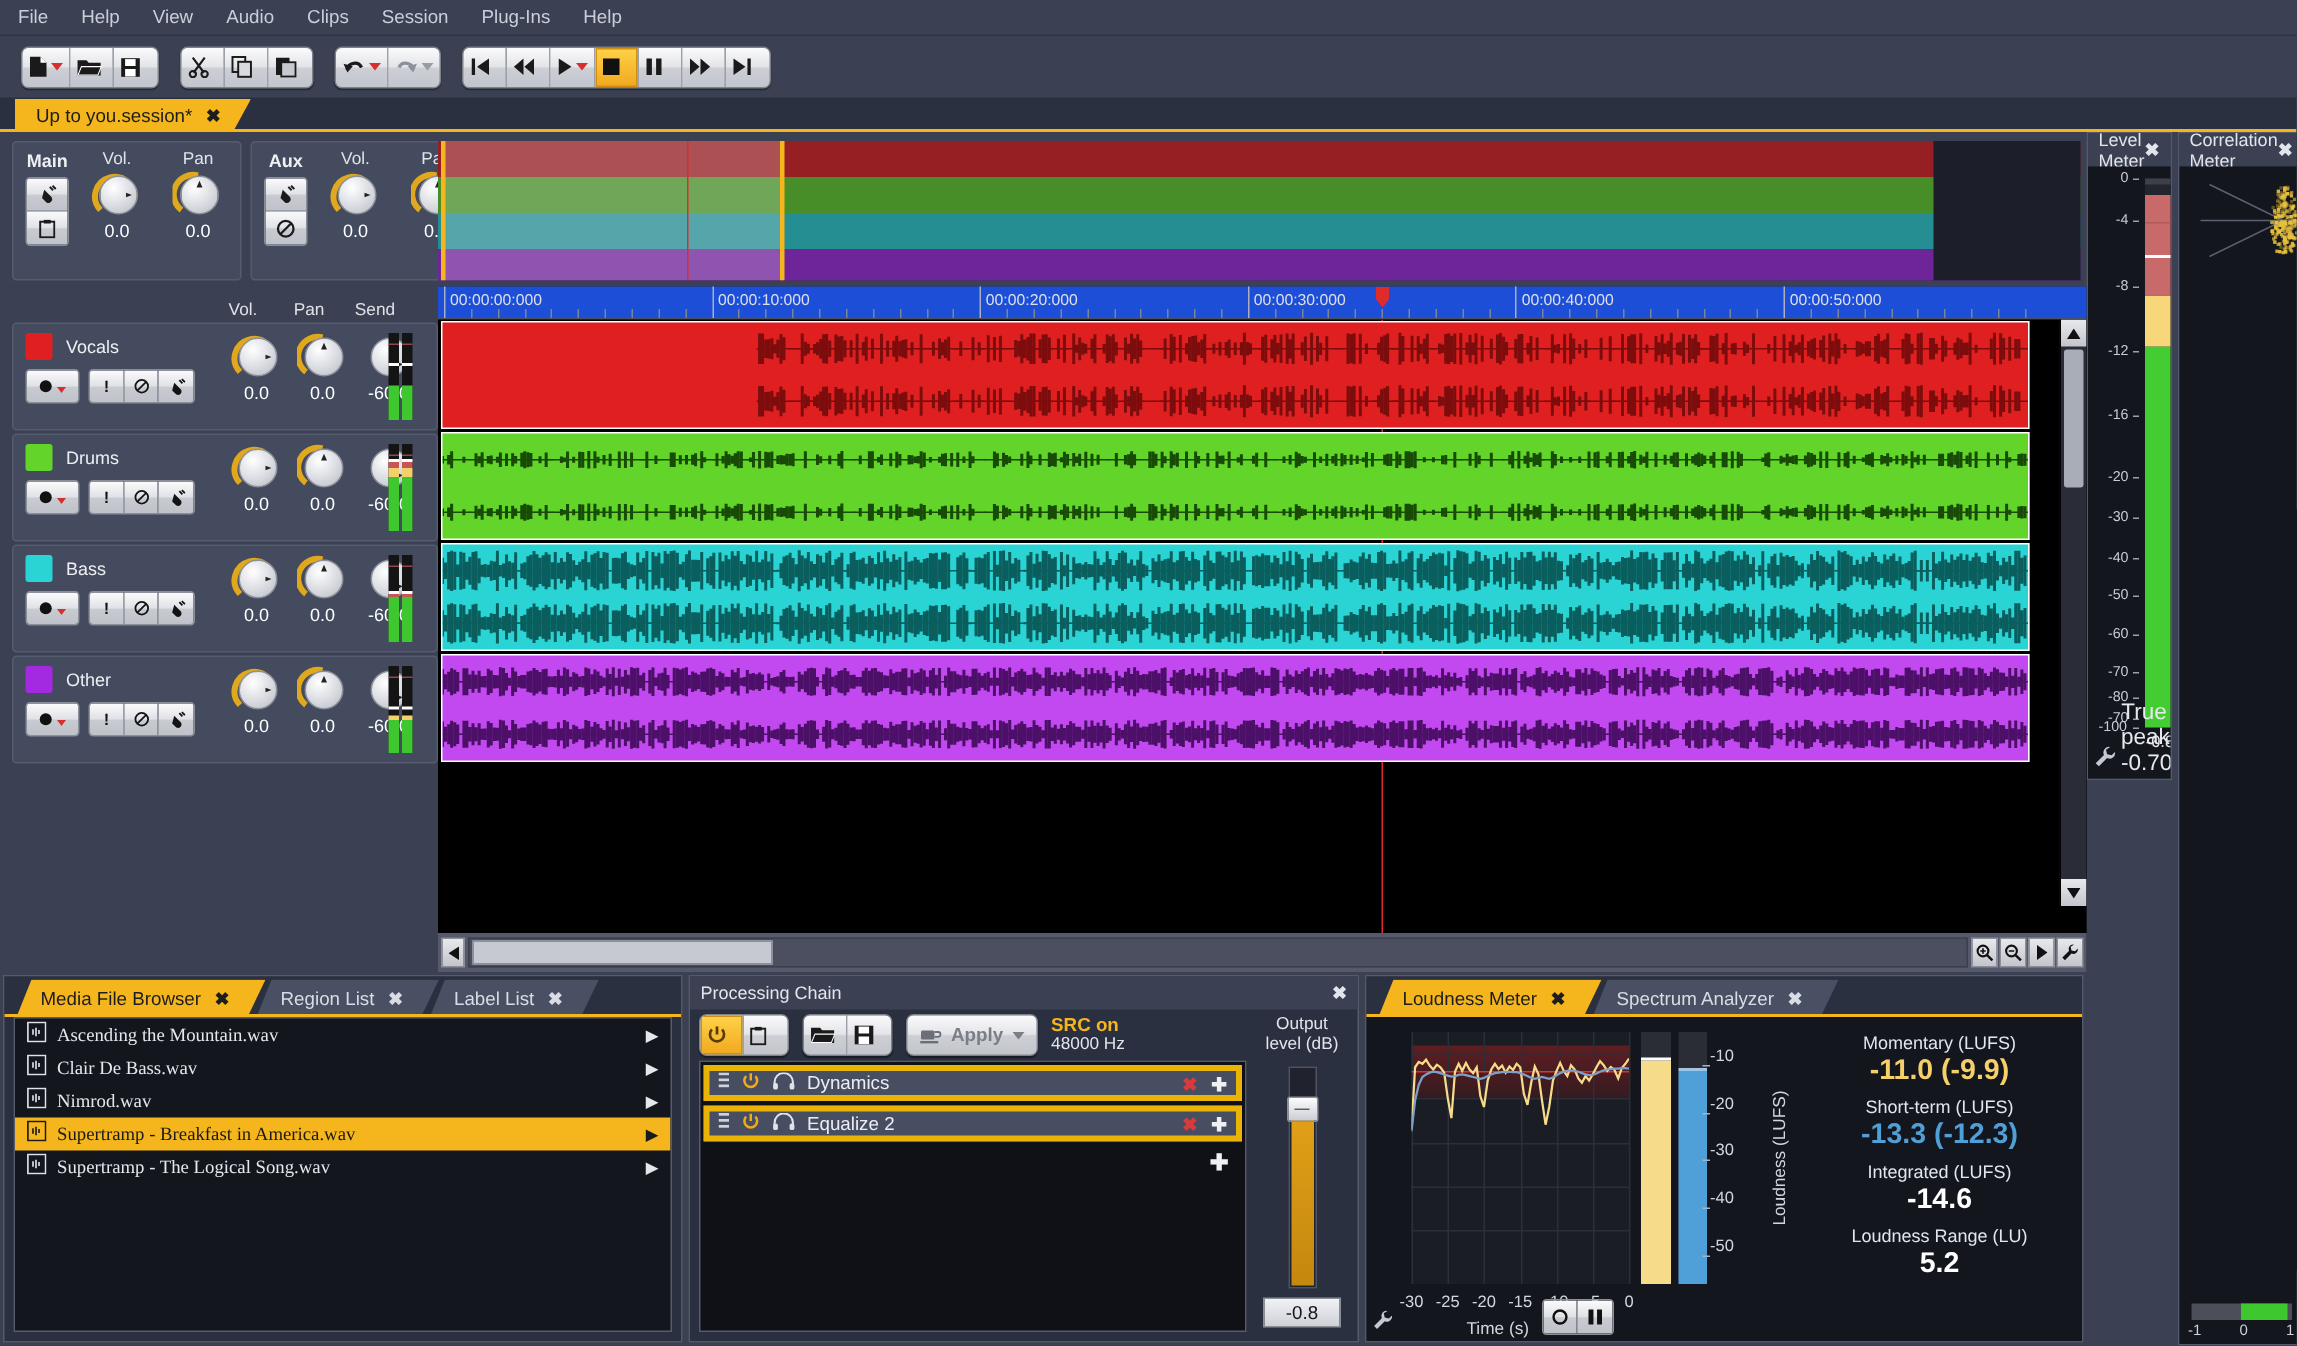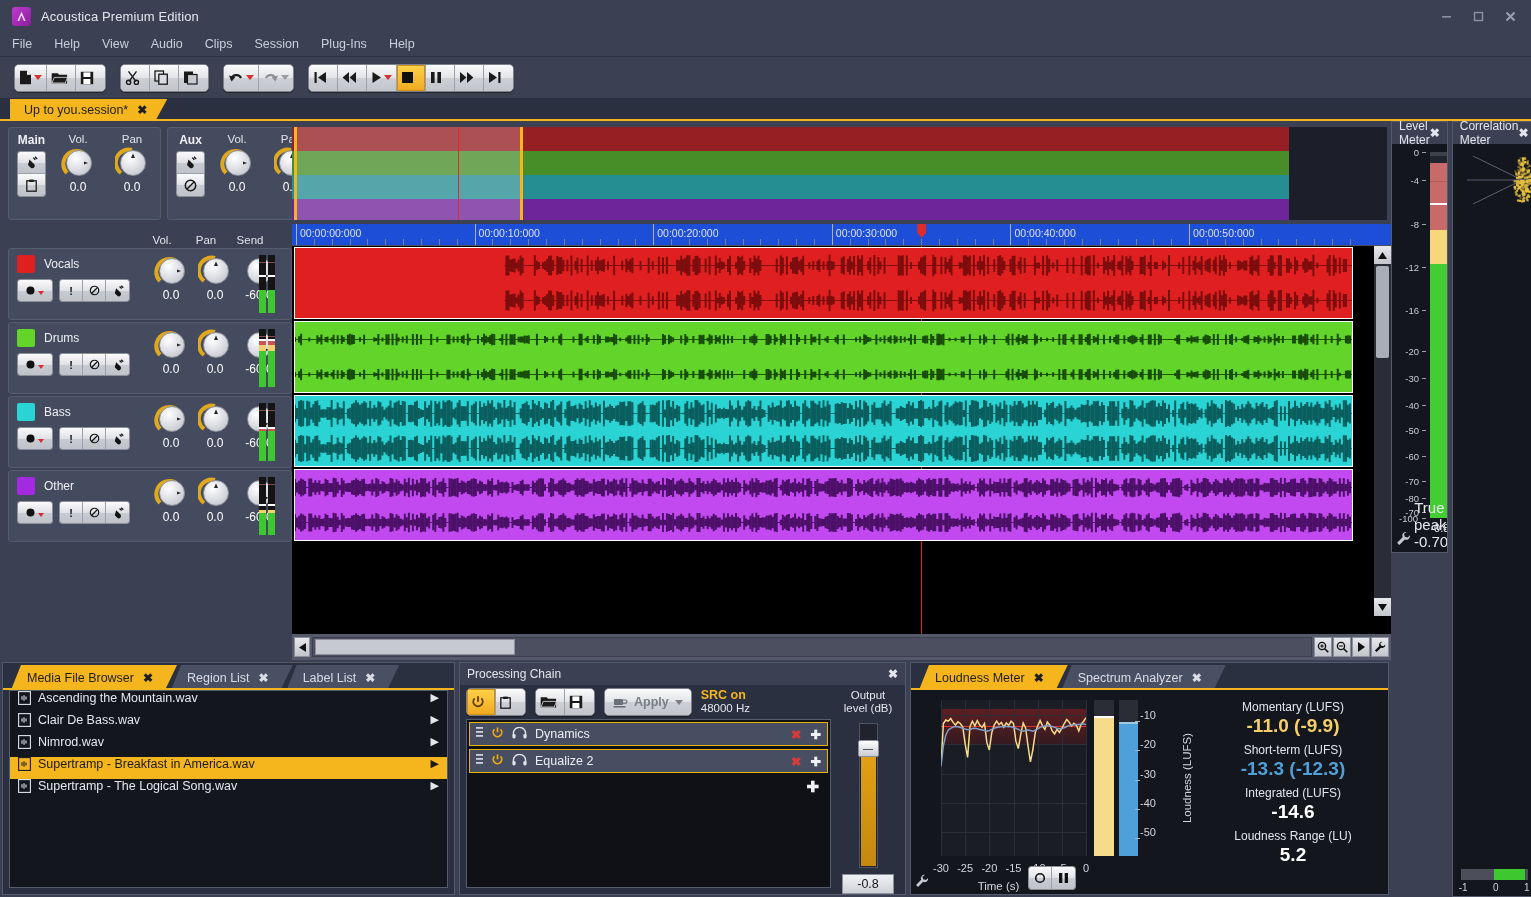--- a/index.html
+++ b/index.html
@@ -224,35 +224,35 @@
            background:linear-gradient(180deg,#f6f7f9,#d4d6dd);
            border:1px solid #8b8f98; border-radius:3px; padding:0 4px 0 8px;
            color:#14161d; font-size:12px; }
   .combo .sp { margin-left:auto; font-size:8px; line-height:7px; text-align:center;}
   .ibtn { width:28px; height:24px; display:flex; align-items:center;
           justify-content:center;
           background:linear-gradient(180deg,#fbfbfc,#e0e1e6 50%,#c9cbd2 52%,#c0c2ca);
           border:1px solid #8b8f98; border-radius:3px; color:#131313; }
   .flist { flex:1; margin:0 6px 6px 6px; background:#14161d;
            border:1px solid #555c6e; overflow:hidden; }
-  .frow { height:22px; display:flex; align-items:flex-start; gap:7px; padding:0 8px;
-          font-size:12.5px; color:#e5e7ed; }
+  .frow { height:22px; display:flex; align-items:center; gap:7px; padding:0 8px;
+          font-size:12.5px; color:#e5e7ed;font-family:Liberation Serif, serif; }
   .frow.sel { background:#f5b51d; color:#1a1a1a; }
   .frow .play { margin-left:auto; font-size:11px; }
 
   
   .pc-bar { height:34px; display:flex; align-items:center; gap:9px;
             padding:2px 6px; }
   .pc-src { font-size:12.5px; color:#f5b51d; font-weight:bold; line-height:13px; }
   .pc-src small { display:block; color:#e2e5ec; font-weight:normal;
                   font-size:11.5px; }
   .pclist { flex:1; margin:0 6px 6px 6px; background:#0f1117;
             border:1px solid #555c6e; padding:2px; }
   .pcrow { height:24px; display:flex; align-items:center; gap:8px;
-           background:#474e61; border:1px solid #eab308; margin-bottom:3px;
+           background:#474e61; border:4px solid #eab308; margin-bottom:3px;
            padding:0 6px; font-size:12.5px; color:#eceef3; }
   .pcrow .sp { margin-left:auto; display:flex; gap:9px; align-items:center; }
   .outcol { width:62px; display:flex; flex-direction:column; align-items:center;
             padding-top:3px; }
   .outlbl { font-size:11.5px; color:#e2e5ec; text-align:center; line-height:13px; }
   .fader { width:19px; height:148px; background:#20232d; border:1px solid #4e5464;
            position:relative; margin-top:4px; }
   .fader .fill { position:absolute; left:1px; right:1px; bottom:1px; height:118px;
                  background:linear-gradient(180deg,#e2a117,#c4880f); }
   .fader .handle { position:absolute; left:-2px; right:-2px; height:17px;
@@ -303,45 +303,20 @@
            justify-content:center;
            background:linear-gradient(180deg,#fbfbfc,#e0e1e6 50%,#c9cbd2 52%,#c0c2ca);
            border-right:1px solid #9ca0a8; color:#131313; font-size:12px; }
   .ldbtn:last-child { border-right:none; }
 </style>
 </head>
 <body>
 
 <div class="app">
 
-  <div class="titlebar">
-    <div class="logo">
-      <svg width="13" height="13" viewBox="0 0 13 13">
-          <path d="M6.5 1.8 L10.6 11 L8.9 11 L6.5 5.2 L4.1 11 L2.4 11 Z" fill="#ffe3ff"></path>
-        </svg>
-    </div>
-    <div class="title-text">Acoustica Premium Edition</div>
-    <div class="winbtns">
-      <div class="winbtn">
-        <svg width="11" height="11" viewBox="0 0 11 11">
-            <rect x="1" y="5" width="9" height="1.6" fill="#8b91a3"></rect>
-          </svg>
-      </div>
-      <div class="winbtn">
-        <svg width="11" height="11" viewBox="0 0 11 11">
-            <rect x="1.5" y="1.5" width="8" height="8" fill="none" stroke="#8b91a3" stroke-width="1.4"></rect>
-          </svg>
-      </div>
-      <div class="winbtn">
-        <svg width="11" height="11" viewBox="0 0 11 11">
-            <path d="M1.5 1.5 L9.5 9.5 M9.5 1.5 L1.5 9.5" stroke="#9aa0b0" stroke-width="2"></path>
-          </svg>
-      </div>
-    </div>
-  </div>
 
   <div class="menubar">
     <div class="menuitem">File</div>
     <div class="menuitem">Help</div>
     <div class="menuitem">View</div>
     <div class="menuitem">Audio</div>
     <div class="menuitem">Clips</div>
     <div class="menuitem">Session</div>
     <div class="menuitem">Plug-Ins</div>
     <div class="menuitem">Help</div>

